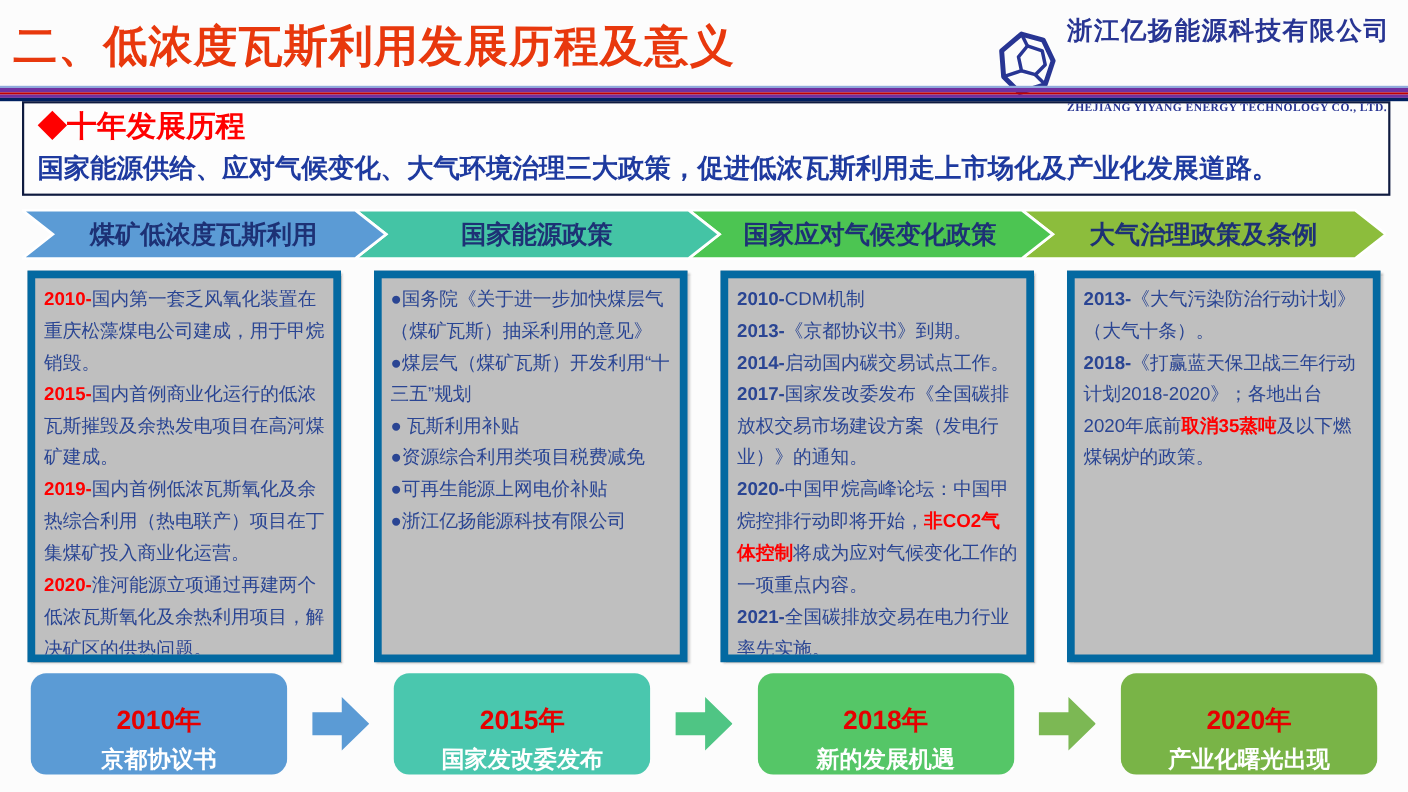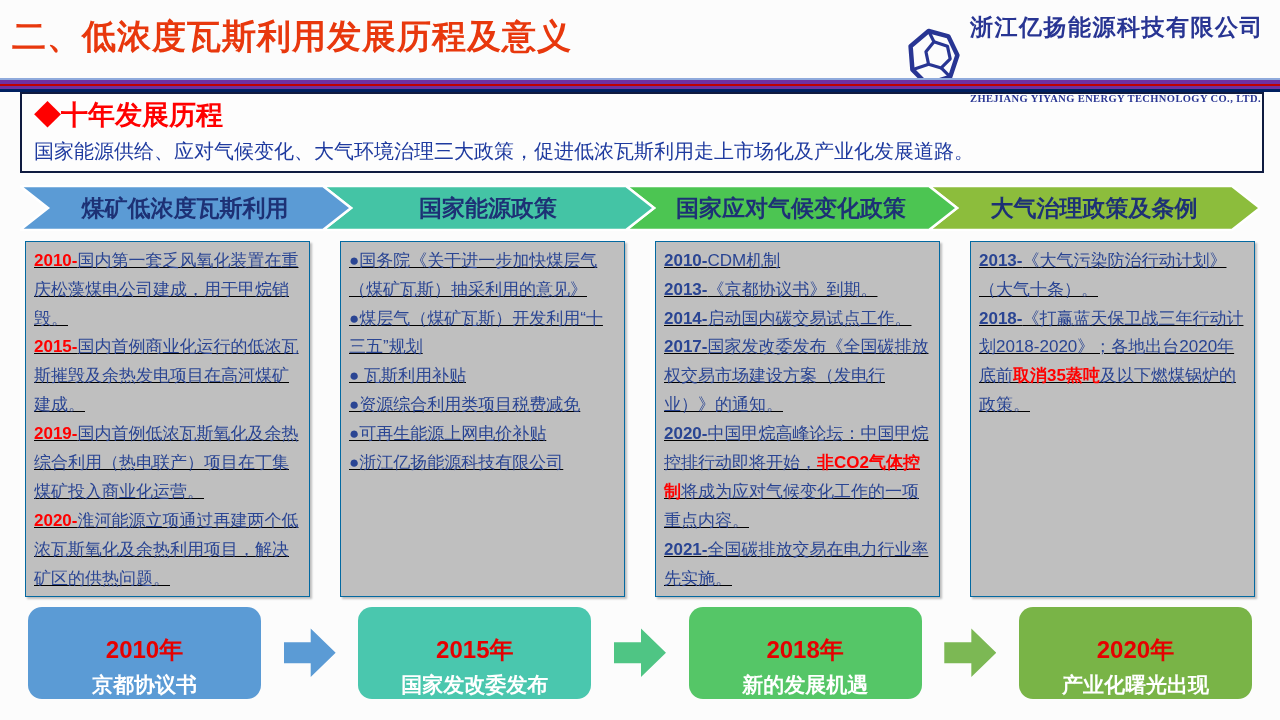--- a/index.html
+++ b/index.html
@@ -1,46 +1,46 @@
 <!DOCTYPE html>
 <html><head>
 <meta charset="utf-8">
 <style>
   html,body{margin:0;padding:0;}
   body{width:1280px;height:720px;background:#FCFCFC;font-family:"Liberation Sans",sans-serif;overflow:hidden;}
   .slide{position:relative;width:1280px;height:720px;}
 
   
   .top{height:78px;display:flex;justify-content:space-between;align-items:flex-start;padding:10px 10px 0 12px;box-sizing:border-box;}
-  .page-title{font-size:34px;font-weight:bold;color:#E8380D;letter-spacing:1px;margin-top:4px;}
+  .page-title{font-size:40px;font-weight:bold;color:#E8380D;letter-spacing:1px;margin-top:4px;}
   .logo{display:flex;align-items:center;gap:9px;margin-top:2px;margin-right:6px;}
   .logo-text{display:flex;flex-direction:column;gap:48px;}
   .logo-cn{font-size:23px;font-weight:bold;color:#283593;letter-spacing:1.5px;}
   .logo-en{font-size:10.5px;font-weight:bold;color:#283593;font-family:"Liberation Serif",serif;letter-spacing:0.4px;margin-top:2px;}
 
   
   .divider{height:14px;width:100%;display:flex;flex-direction:column;}
   .divider .s1{height:2px;}
   .divider .s2{height:4px;}
   .divider .s3{height:2px;}
   .divider .s4{height:3px;}
   .divider .s5{height:3px;}
 
   
   .intro{margin:0 16px 0 20px;border:2px solid #0F1B40;padding:5px 7px 7px 12px;background:#FDFDFD;}
   .intro-heading{font-size:27px;font-weight:bold;color:#FF0000;line-height:1.25;}
-  .intro-sub{font-size:20px;font-weight:normal;color:#1E3A9F;margin-top:5px;line-height:1.3;}
+  .intro-sub{font-size:24px;font-weight:bold;color:#1E3A9F;margin-top:5px;line-height:1.3;}
 
   
   .chevrons{display:block;margin:12px 20px 0 20px;}
   .chevron-label{font-size:23px;font-weight:bold;fill:#1D3175;}
 
   
   .columns{display:flex;gap:30px;margin:10px 25px 0 25px;}
-  .col-box{flex:1;height:356px;background:#BFBFBF;border:1px solid #0369a1;box-shadow:2px 2px 2px rgba(0,0,0,0.25);padding:5px 8px;box-sizing:border-box;overflow:hidden;text-decoration:underline;}
+  .col-box{flex:1;height:356px;background:#BFBFBF;border:7px solid #0369a1;box-shadow:2px 2px 2px rgba(0,0,0,0.25);padding:5px 8px;box-sizing:border-box;overflow:hidden;}
   .entry{margin:0;font-size:17px;line-height:1.7;color:#2A4593;}
   .seg-n{color:#2A4593;}
   .seg-y{color:#2A4593;font-weight:bold;}
   .seg-r{color:#FF0000;font-weight:bold;}
 
   
   .timeline{display:flex;align-items:center;justify-content:space-between;margin:10px 28px 0 28px;}
   .milestone{width:233px;height:92px;border-radius:14px;display:flex;flex-direction:column;align-items:center;justify-content:flex-end;gap:5px;}
   .m-year{font-size:24px;font-weight:bold;color:#E60000;}
   .m-label{font-size:21px;font-weight:bold;color:#FFFFFF;}

